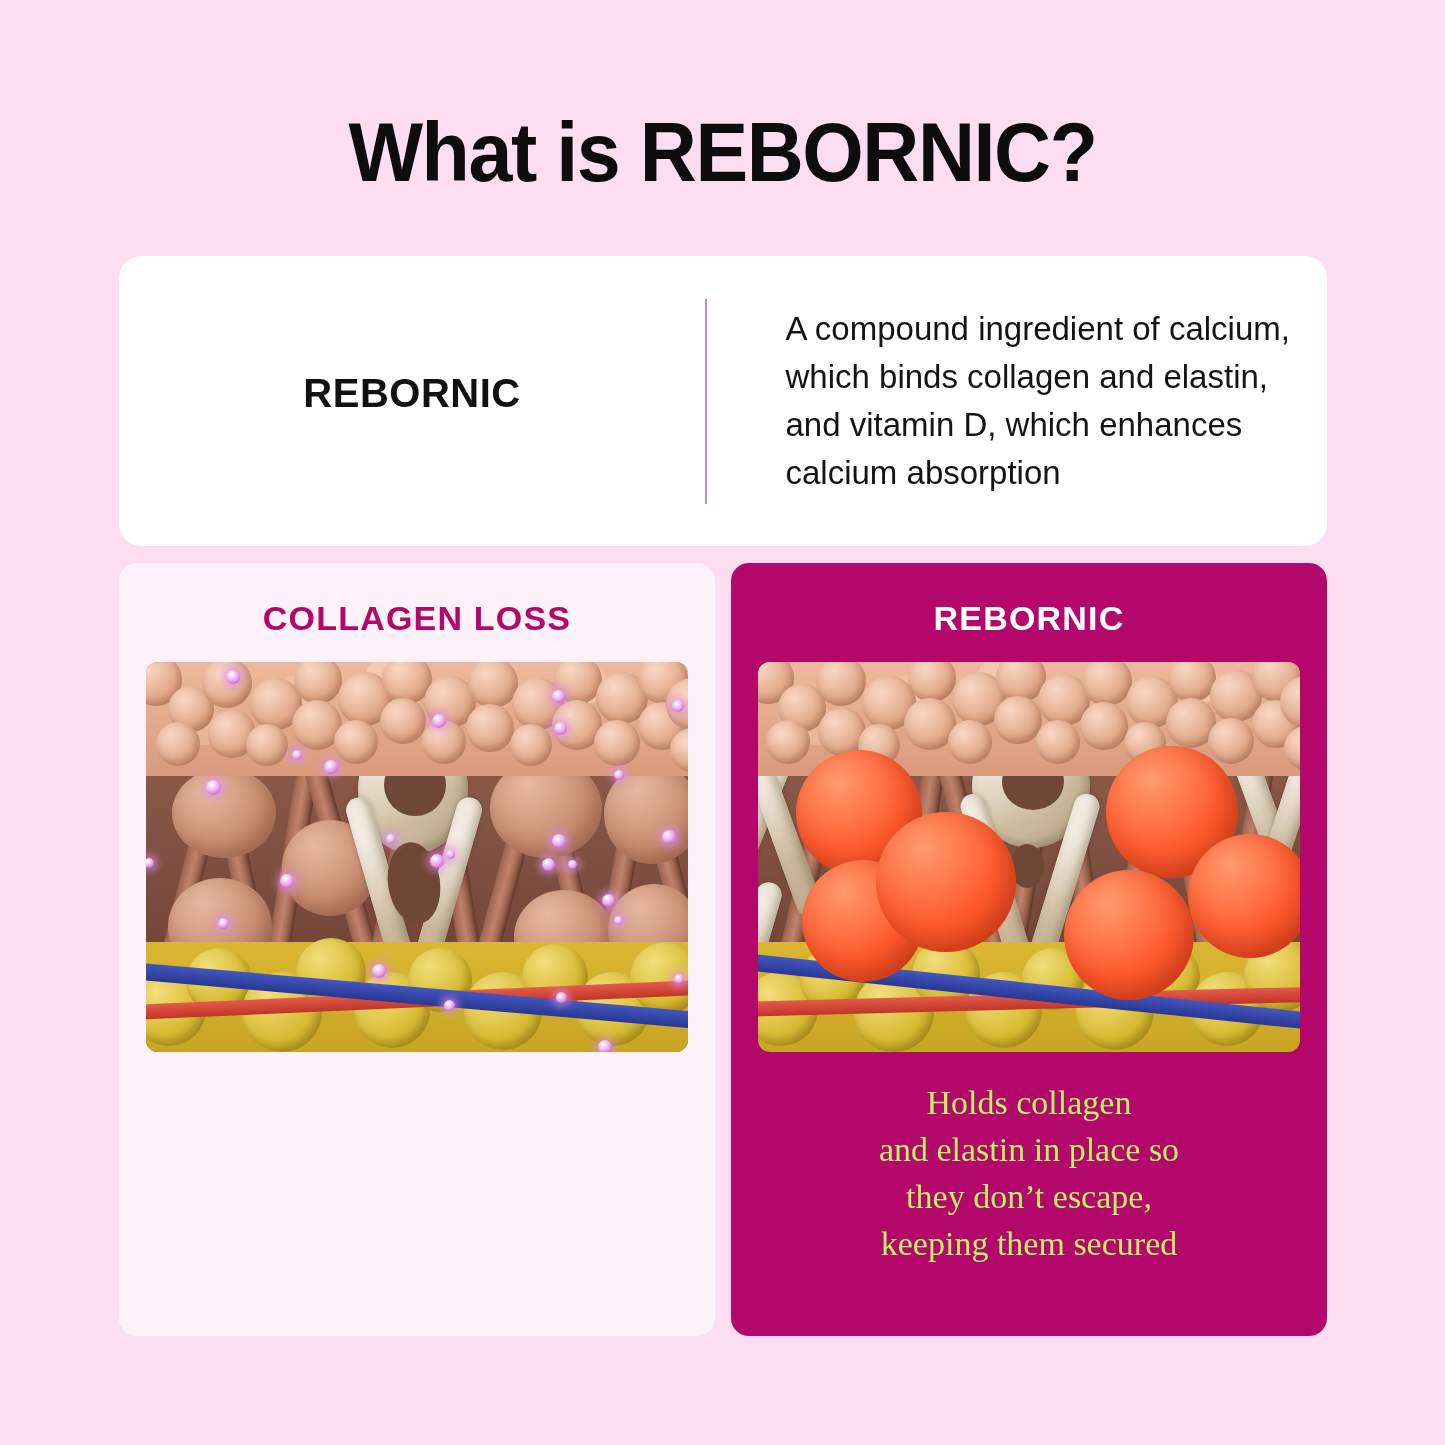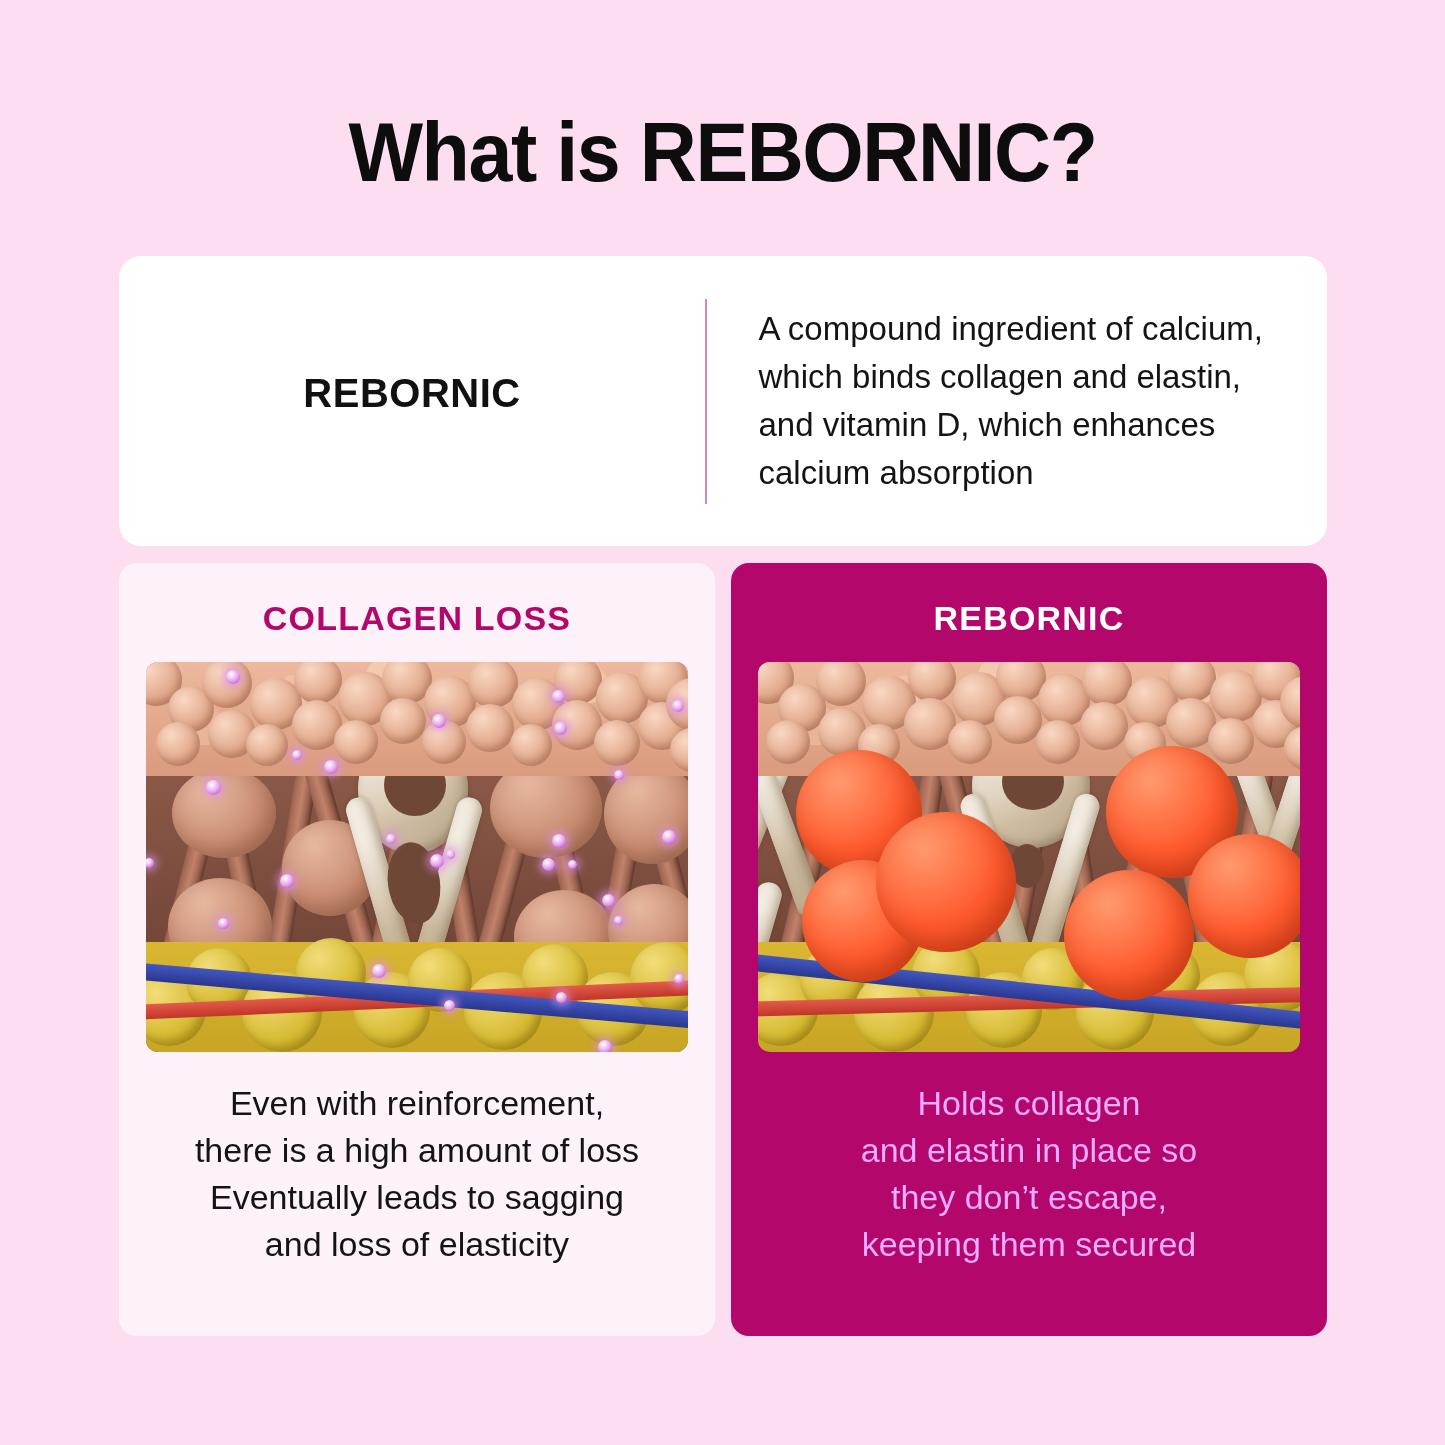--- a/index.html
+++ b/index.html
@@ -85,21 +85,21 @@
     align-self: center;
     height: 205px;
     background: #c98bb8;
     flex: 0 0 auto;
   }
 
   .info-right {
     flex: 1;
     display: flex;
     align-items: center;
-    padding-left: 52px;
+    padding-left: 79px;
     padding-right: 30px;
   }
 
   .info-desc {
     font-size: 33px;
     line-height: 1.45;
     color: #141414;
     font-weight: 400;
   }
 
@@ -137,21 +137,21 @@
   .panel-rebornic .panel-heading { color: #ffffff; }
 
   .panel-caption {
     font-size: 34px;
     line-height: 1.38;
     text-align: center;
     margin-top: 28px;
     font-weight: 400;
   }
   .panel-loss .panel-caption { color: #141414; }
-  .panel-rebornic .panel-caption { color: #f0abfc; }
+  .panel-rebornic .panel-caption { color: #bef264; font-family: Liberation Serif, serif; }
 
   
   .illus {
     position: relative;
     width: 542px;
     height: 390px;
     border-radius: 12px;
     overflow: hidden;
     background: #7a4a3c;
   }
@@ -374,24 +374,20 @@
         <div class="particle" style="left:72px;  top:256px; width:11px; height:11px;"></div>
         <div class="particle" style="left:456px; top:232px; width:13px; height:13px;"></div>
         <div class="particle" style="left:468px; top:254px; width:9px;  height:9px;"></div>
         <div class="particle" style="left:226px; top:302px; width:14px; height:14px;"></div>
         <div class="particle" style="left:298px; top:338px; width:11px; height:11px;"></div>
         <div class="particle" style="left:410px; top:330px; width:11px; height:11px;"></div>
         <div class="particle" style="left:528px; top:312px; width:10px; height:10px;"></div>
         <div class="particle" style="left:452px; top:378px; width:14px; height:14px;"></div>
       </div>
 
-      <div class="panel-caption" style="white-space:pre-line;">Even with reinforcement,
-there is a high amount of loss
-Eventually leads to sagging
-and loss of elasticity</div>
     </div>
 
     <div class="panel panel-rebornic">
 
       <div class="panel-heading">REBORNIC</div>
 
       <div class="illus">
 
         <div class="dermis"></div>
 

